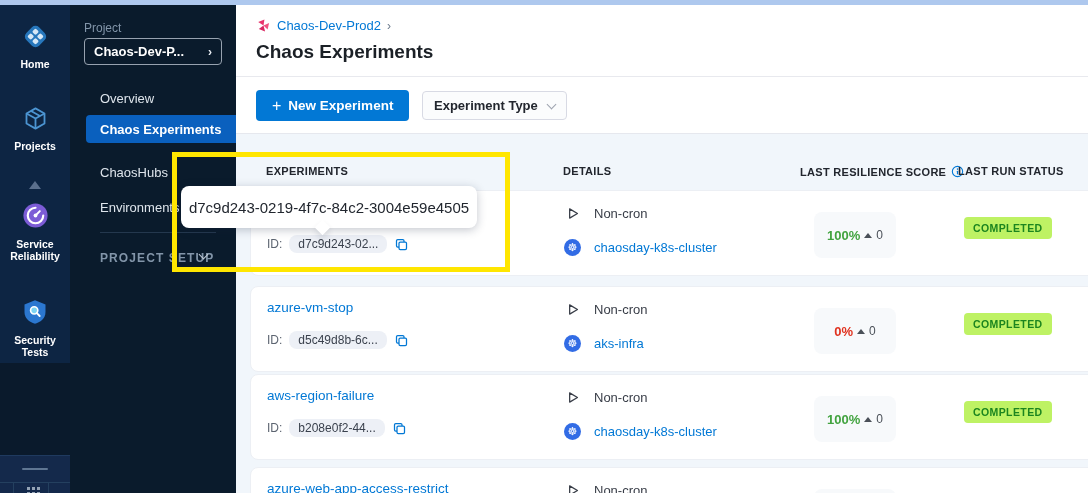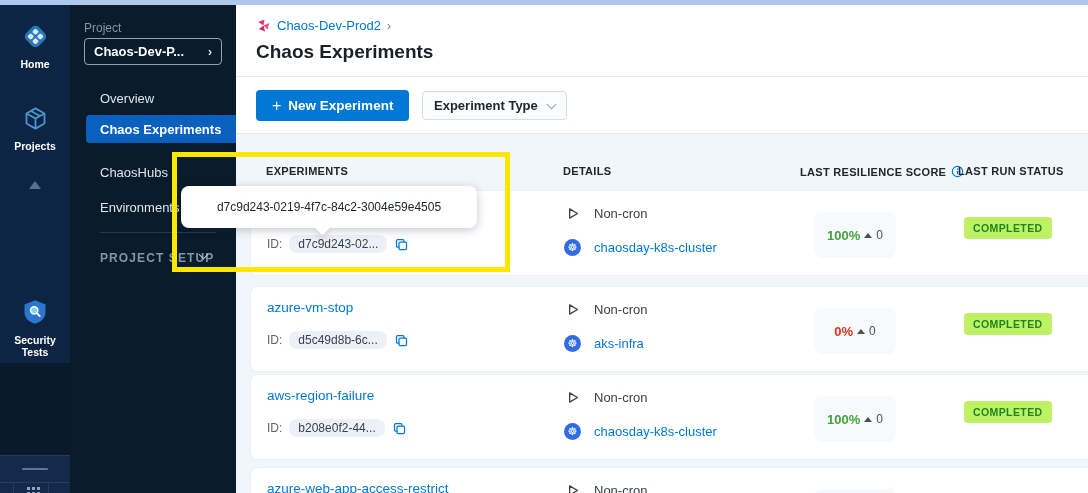--- a/index.html
+++ b/index.html
@@ -79,21 +79,21 @@
     display:flex; align-items:center; justify-content:center; gap:4px; }
   .score-val { font-size:13px; font-weight:700; }
   .delta-tri { width:0; height:0; border-left:4px solid transparent; border-right:4px solid transparent; border-bottom:5px solid #4A5058; margin-top:1px; }
   .delta-val { font-size:12px; color:#4A5058; }
   .status-badge { position:absolute; left:713px; top:26px; background:#bef264; color:#1C851F; font-size:10.5px; font-weight:700;
     letter-spacing:.4px; border-radius:4px; padding:5px 9px; }
 
   
   .tooltip { position:absolute; left:181px; top:186px; width:296px; height:42px; background:#fff; border-radius:8px;
     box-shadow:0 2px 10px rgba(20,30,60,.25); z-index:40; display:flex; align-items:center; justify-content:center;
-    font-size:12px; color:#22272F; white-space:nowrap; }
+    font-size:15px; color:#22272F; white-space:nowrap; }
   .tooltip-arrow { position:absolute; left:136px; bottom:-5px; width:11px; height:11px; background:#fff; transform:rotate(45deg);
     box-shadow:3px 3px 6px rgba(20,30,60,.12); }
   .hl-box { position:absolute; left:172px; top:152px; width:338px; height:120px; border:5px solid #FFE600; z-index:50; pointer-events:none; }
 </style>
 </head>
 <body>
 
 <div class="page">
   <div class="top-strip"></div>
 
@@ -115,20 +115,31 @@
     <div class="rail-item" style="top:100px;">
       <span>
         <svg width="27" height="27" viewBox="0 0 24 24" fill="none" stroke="#4C95D2" stroke-width="1.6" stroke-linejoin="round">
           <path d="M12 3 20 7.5 20 16.5 12 21 4 16.5 4 7.5 Z"></path>
           <path d="M4 7.5 12 12 20 7.5 M12 12 V21 M8 5.4 16 9.8"></path>
         </svg>
       </span>
       <span class="rail-label">Projects</span>
     </div>
     <div class="rail-divider-tri"></div>
+    <div class="rail-item" style="top:196px;">
+      <span>
+        <svg width="29" height="29" viewBox="0 0 24 24">
+          <circle cx="12" cy="12" r="10" fill="#7C5CD6"></circle>
+          <path d="M12 5.6 a6.4 6.4 0 1 0 6.4 6.4" stroke="#fff" stroke-width="1.8" fill="none" stroke-linecap="round"></path>
+          <circle cx="12" cy="12" r="1.6" fill="#fff"></circle>
+          <path d="M12 12 L15.6 8.4" stroke="#fff" stroke-width="1.6" stroke-linecap="round"></path>
+        </svg>
+      </span>
+      <span class="rail-label" style="padding:0 4px;">Service Reliability</span>
+    </div>
     <div class="rail-item" style="top:293px;">
       <span>
         <svg width="28" height="28" viewBox="0 0 24 24">
           <path d="M12 2 21 5.5 V12 c0 5.2-3.9 8.7-9 10 -5.1-1.3-9-4.8-9-10 V5.5 Z" fill="#2B77D0"></path>
           <circle cx="11.3" cy="10.6" r="3.1" fill="#7ED4F2" stroke="#fff" stroke-width="1.4"></circle>
           <path d="M13.6 13 16 15.4" stroke="#fff" stroke-width="1.6" stroke-linecap="round"></path>
         </svg>
       </span>
       <span class="rail-label">Security Tests</span>
     </div>

